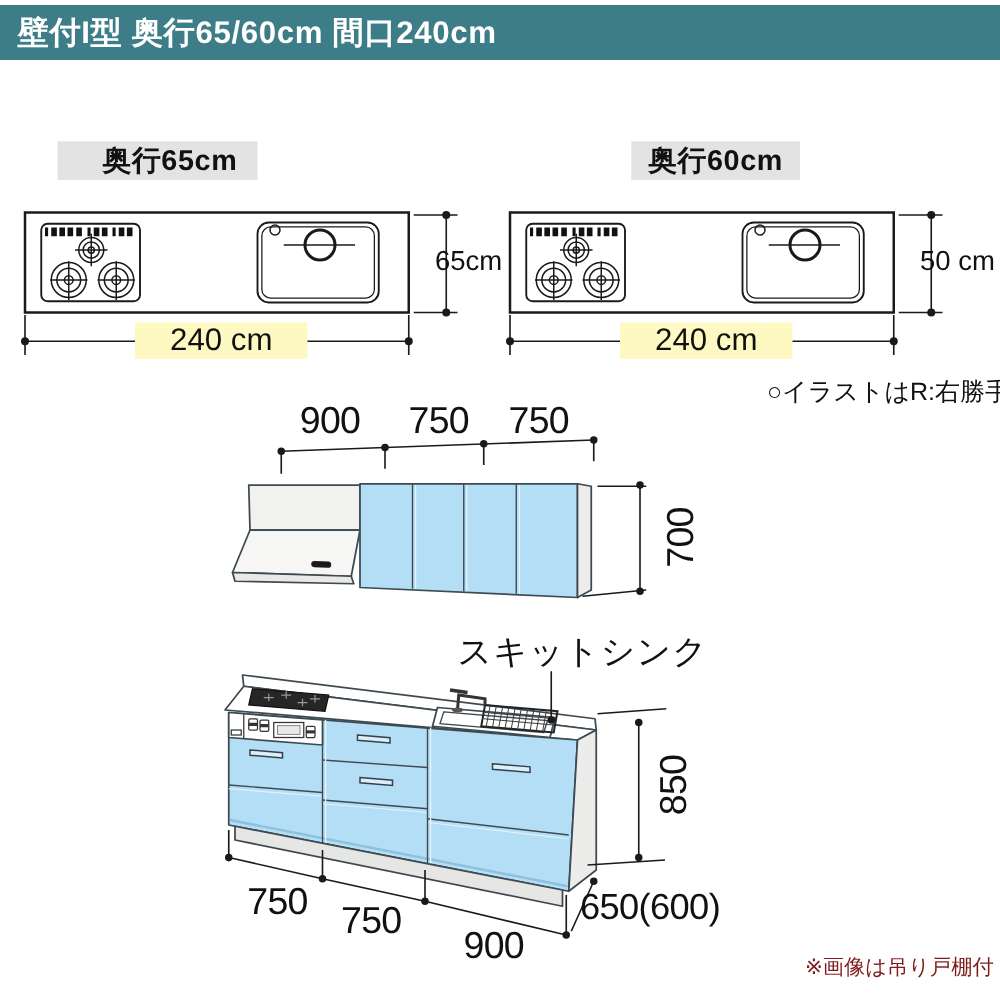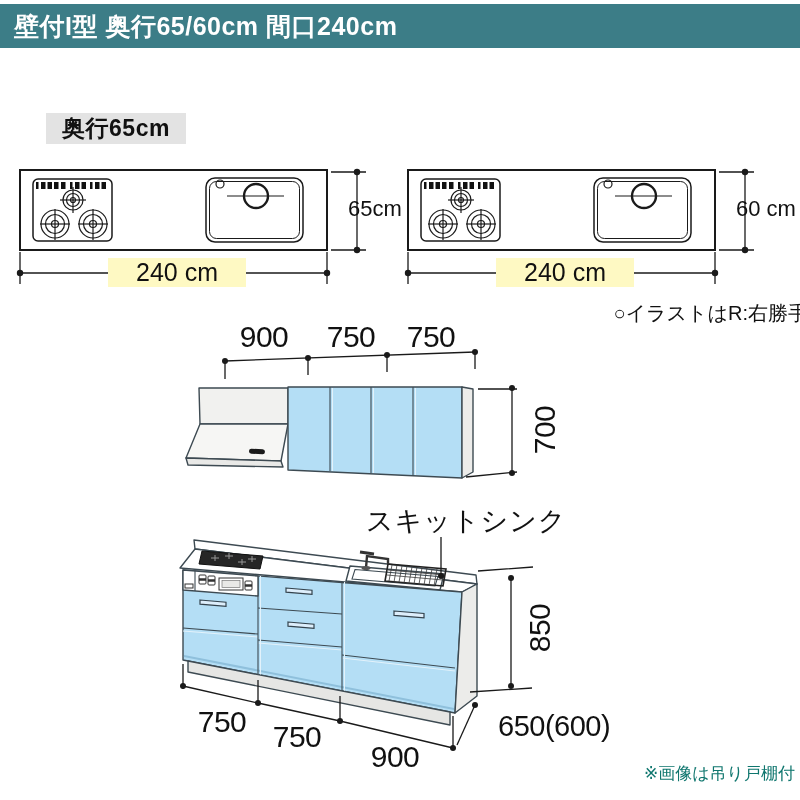--- a/index.html
+++ b/index.html
@@ -25,21 +25,21 @@
   .plan-label{
     background:var(--label-bg);height:31px;line-height:31px;text-align:center;
     font-size:23px;font-weight:600;letter-spacing:.5px;
   }
   .dimtxt{font-size:30px;letter-spacing:-.5px;text-align:center;color:#111;white-space:nowrap;}
   .dim-mid{font-size:25px;background:#fef9c3;padding:0 4px;text-align:center;white-space:nowrap;}
   .dim-sm{font-size:22px;white-space:nowrap;}
   .rot{transform:rotate(-90deg);}
   .sink-label{font-size:27px;text-align:center;letter-spacing:1px;white-space:nowrap;}
   .note{font-size:20px;text-align:right;white-space:nowrap;margin-left:20px;}
-  .footnote{font-size:17px;color:#0f766e;text-align:right;white-space:nowrap;}
+  .footnote{font-size:17px;color:#7f1d1d;text-align:right;white-space:nowrap;}
 
   
   .s2{fill:#fff;stroke:var(--ink);stroke-width:2;}
   .s15f{fill:#fff;stroke:var(--ink);stroke-width:1.5;}
   .s12{fill:none;stroke:var(--ink);stroke-width:1.2;}
   .s1{fill:none;stroke:var(--ink);stroke-width:1;}
   .dim{fill:none;stroke:var(--ink);stroke-width:1.3;}
   .dot{fill:var(--ink);stroke:none;}
   .cab{stroke:var(--outline);stroke-width:1.4;stroke-linejoin:round;}
   .thin{fill:none;stroke:var(--outline);stroke-width:1.1;}
@@ -210,37 +210,38 @@
       <path d="M475,705 L457,745" class="dim"></path>
       <circle cx="475" cy="705" r="3" class="dot"></circle>
     </g>
   </svg>
 
   <div class="abs header-bar">
     <span>壁付I型 奥行65/60cm 間口240cm</span>
   </div>
 
 
-  <div class="abs plan-label" style="left:46px;top:113px;width:140px;">奥行65cm</div>
+  <div class="abs plan-label" style="left:46px;top:113px;width:140px;padding-left:20px;">奥行65cm</div>
+  <div class="abs plan-label" style="left:505px;top:113px;width:135px;">奥行60cm</div>
 
   <div class="abs dim-sm" style="left:348px;top:196px;text-align:center;">65cm</div>
-  <div class="abs dim-sm" style="left:736px;top:196px;">60 cm</div>
+  <div class="abs dim-sm" style="left:736px;top:196px;">50 cm</div>
 
   <div class="abs dim-mid" style="left:108px;top:258px;width:130px;">240 cm</div>
   <div class="abs dim-mid" style="left:496px;top:258px;width:130px;">240 cm</div>
 
   <div class="abs note" style="left:592px;top:300px;width:196px;">○イラストはR:右勝手</div>
 
   <div class="abs dimtxt" style="left:232px;top:320px;width:64px;">900</div>
   <div class="abs dimtxt" style="left:319px;top:320px;width:64px;">750</div>
   <div class="abs dimtxt" style="left:399px;top:320px;width:64px;">750</div>
   <div class="abs dimtxt rot" style="left:500px;top:413px;width:90px;height:34px;">700</div>
 
   <div class="abs sink-label" style="left:366px;top:503px;width:200px;text-align:center;">スキットシンク</div>
 
   <div class="abs dimtxt rot" style="left:495px;top:611px;width:90px;height:34px;">850</div>
   <div class="abs dimtxt" style="left:182px;top:705px;width:80px;">750</div>
   <div class="abs dimtxt" style="left:257px;top:720px;width:80px;">750</div>
   <div class="abs dimtxt" style="left:355px;top:740px;width:80px;">900</div>
-  <div class="abs dimtxt" style="left:498px;top:710px;font-size:29px;text-align:center;">650(600)</div>
+  <div class="abs dimtxt" style="left:464px;top:710px;font-size:29px;text-align:center;">650(600)</div>
 
   <div class="abs footnote" style="left:600px;top:762px;width:195px;">※画像は吊り戸棚付</div>
 </div>
 
 </body></html>

